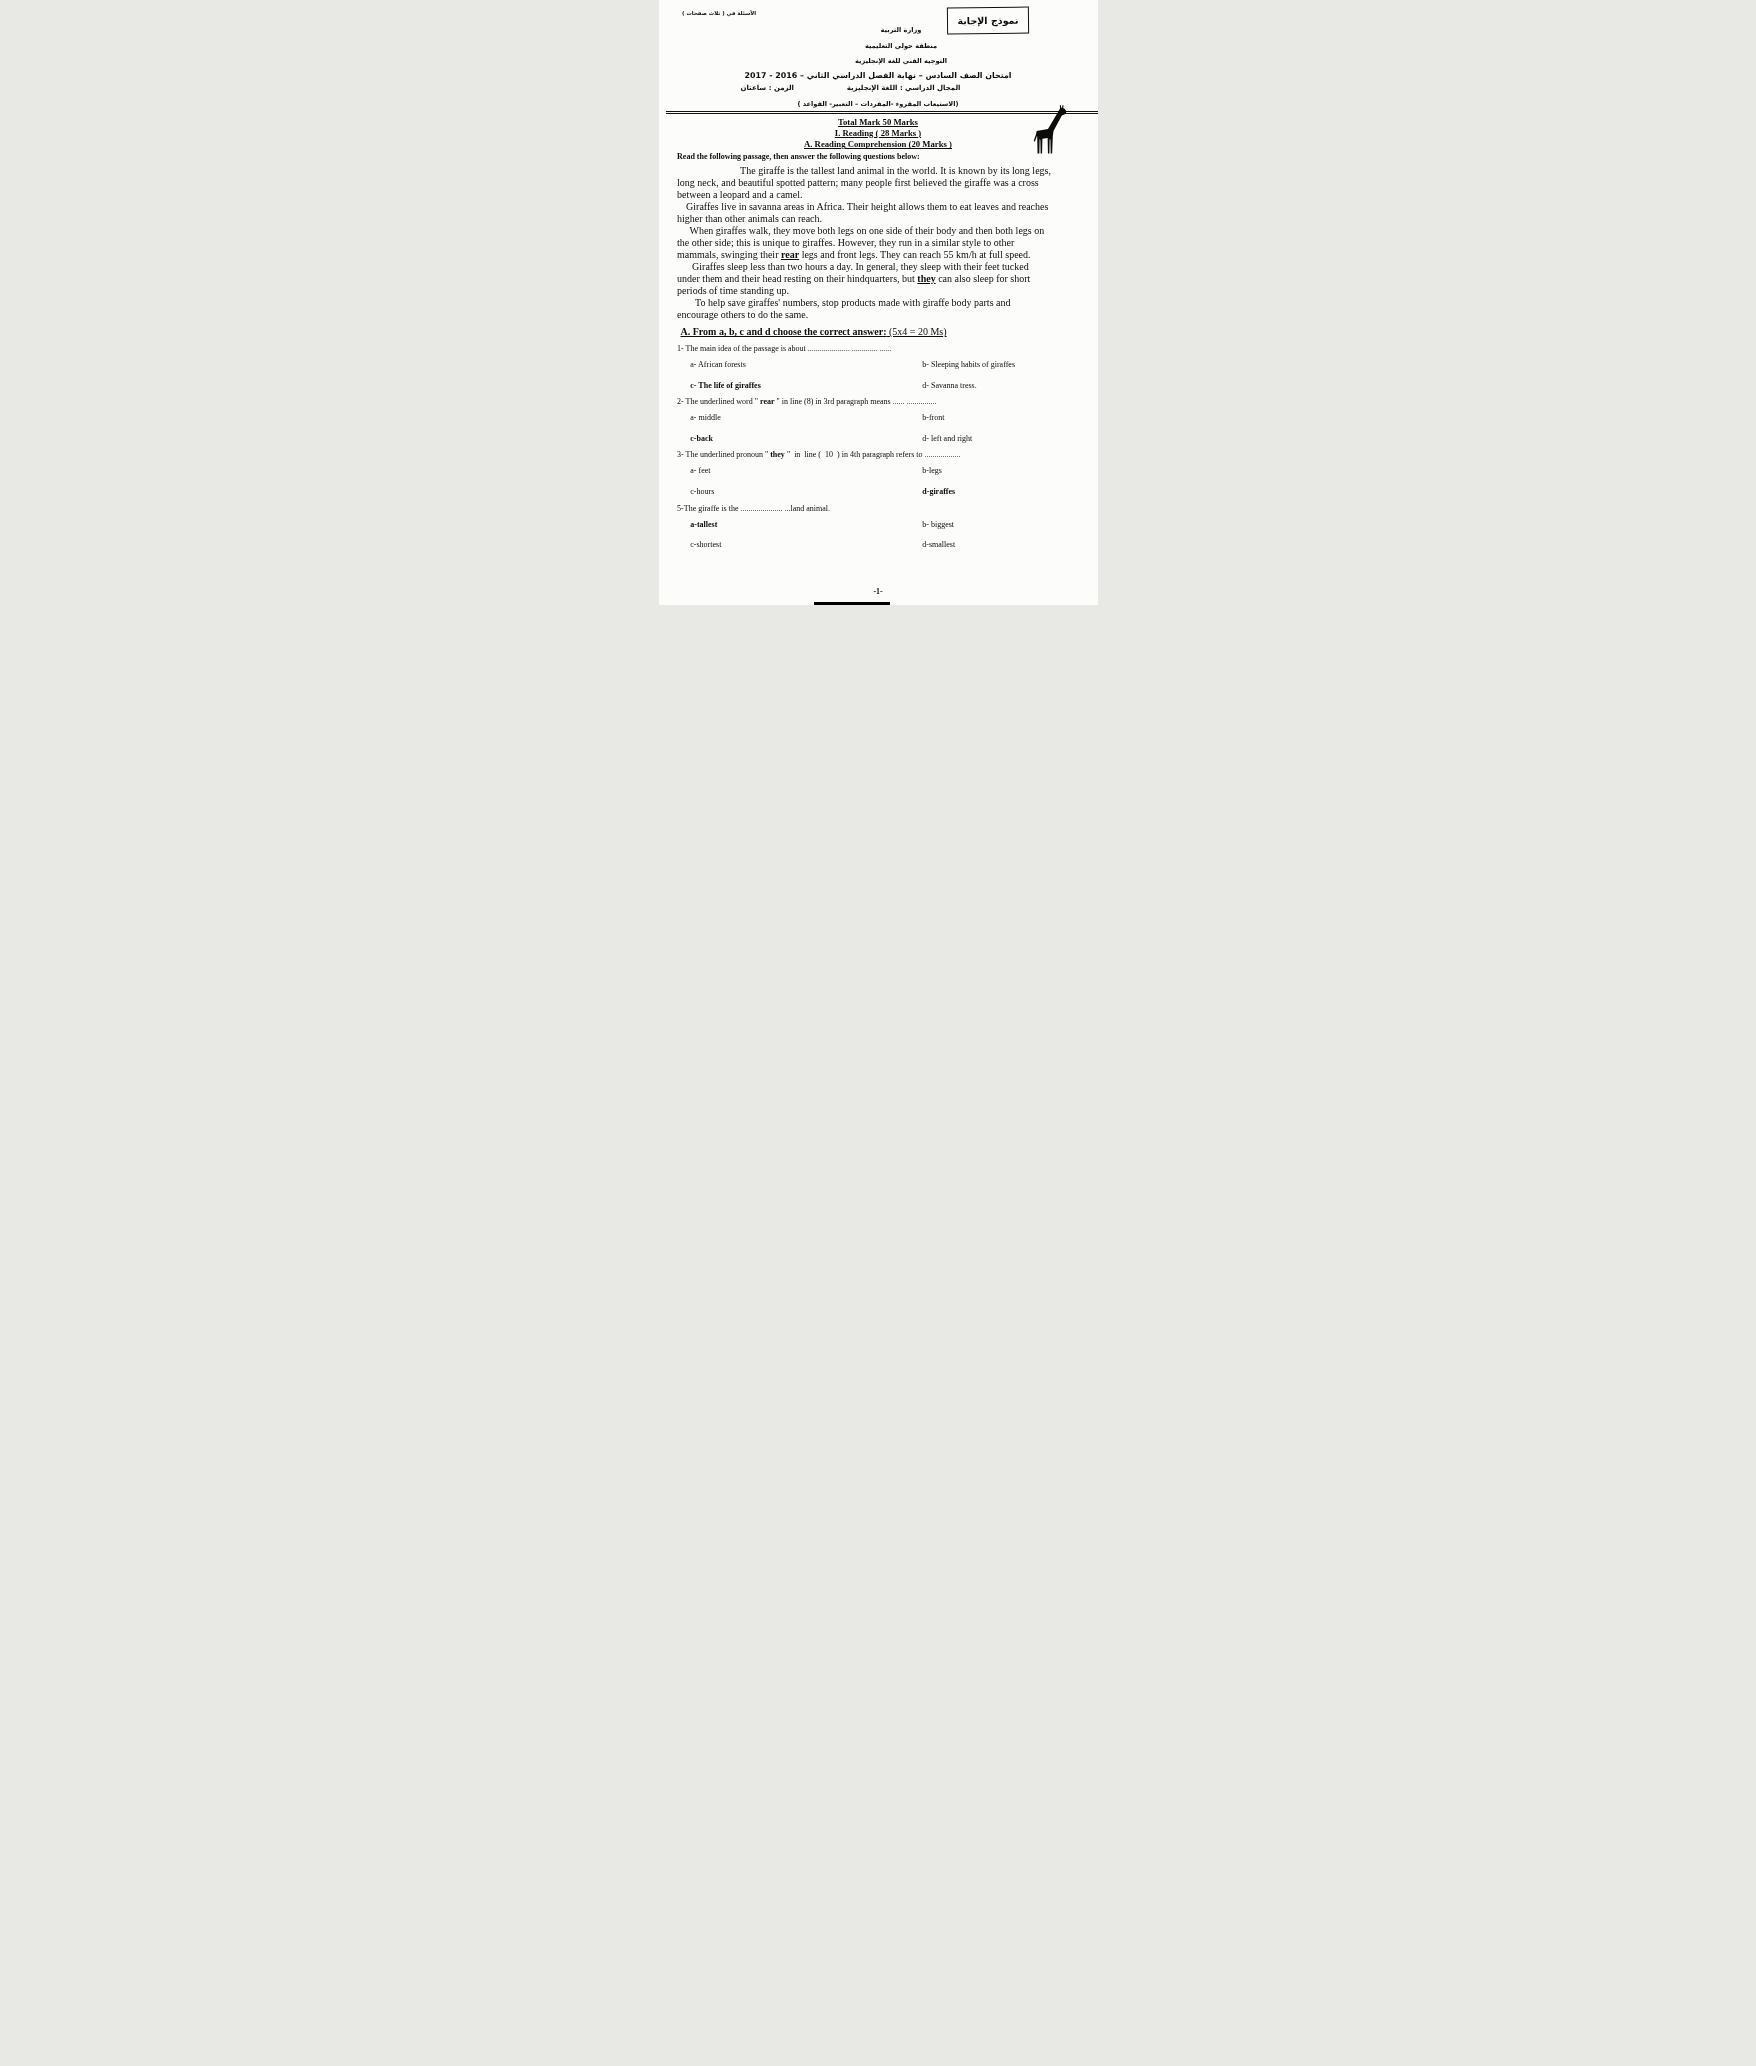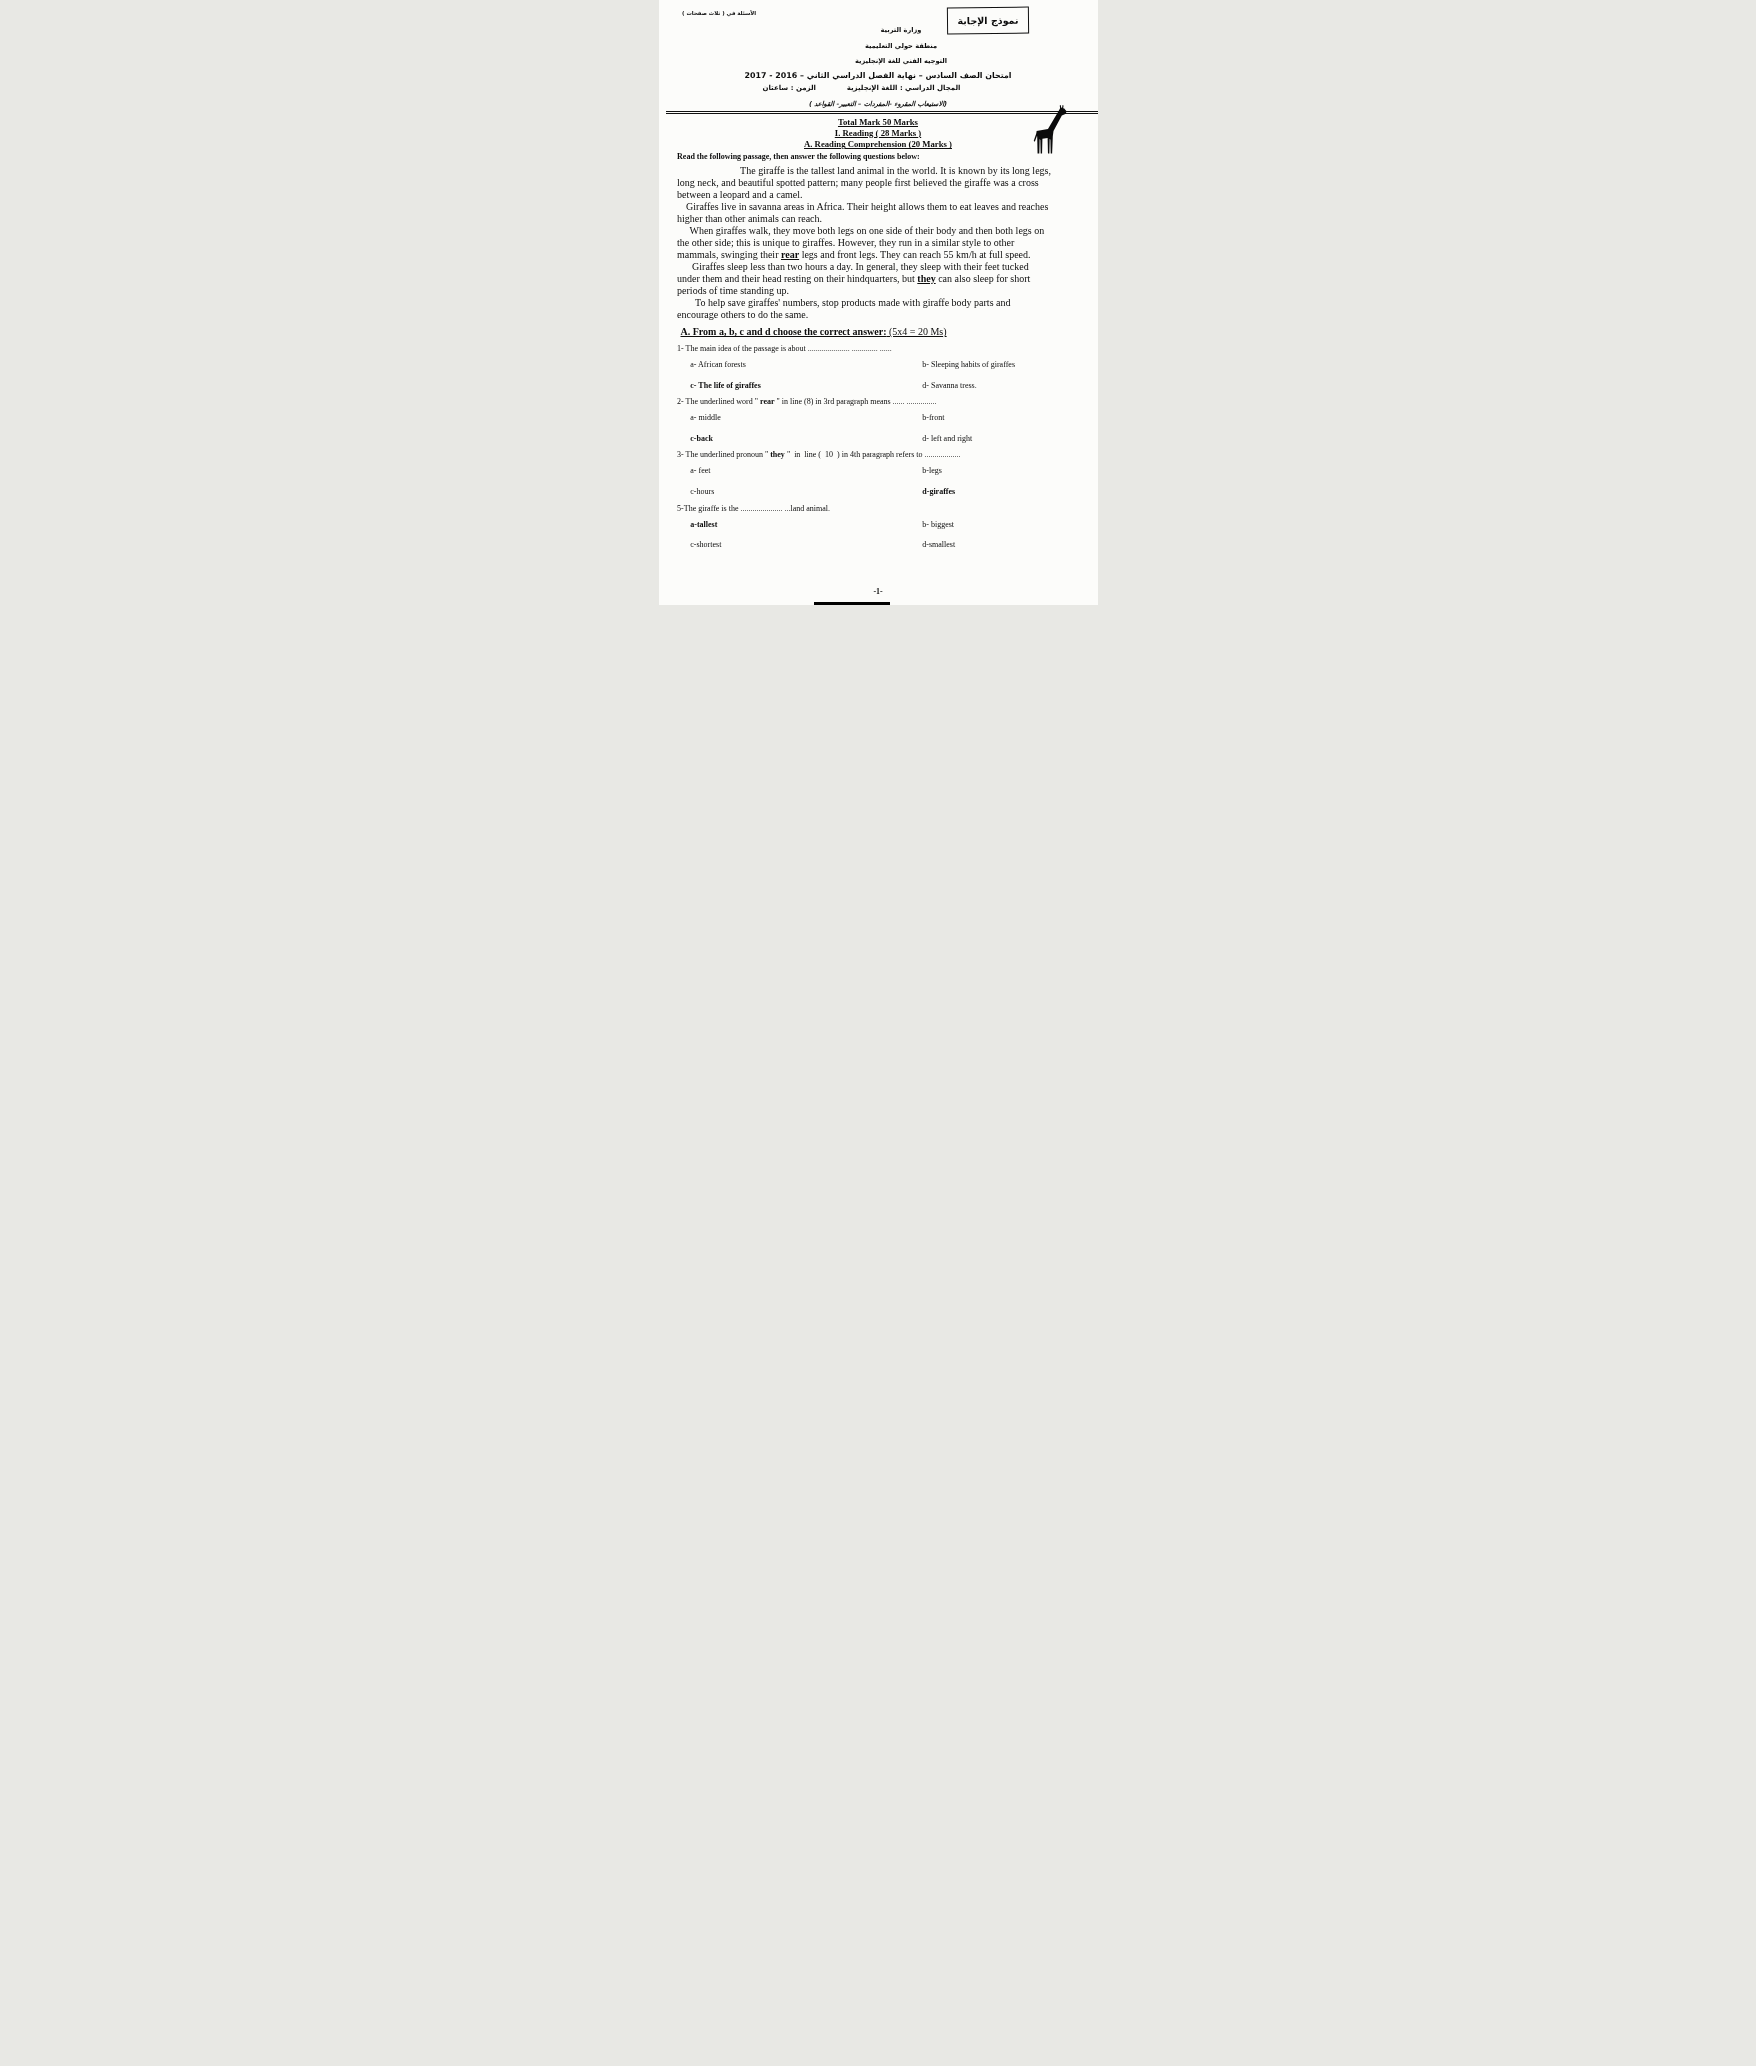--- a/index.html
+++ b/index.html
@@ -37,24 +37,24 @@
     font-weight: bold; font-size: 9.5px;
     direction: rtl;
     transform: rotate(-0.6deg);
   }
   .exam-title {
     margin-top: 1px; text-align: center;
     font-weight: bold; font-size: 7.9px; direction: rtl;
   }
   .subject-time { position: relative; height: 13.2px; margin-top: 4.1px; direction: rtl; }
   .subject-line { position: absolute; right: 137px; top: 0; font-weight: bold; font-size: 7px; }
-  .time-line    { position: absolute; left: 104px;  top: 0; font-weight: bold; font-size: 7px; }
+  .time-line    { position: absolute; left: 82px;  top: 0; font-weight: bold; font-size: 7px; }
   .components-line {
     margin-top: 2.5px; text-align: center;
-    font-weight: bold; font-size: 6.6px; direction: rtl; font-style: italic;
+    font-weight: bold; font-size: 6.6px; direction: rtl;
   }
   .double-rule {
     margin: 3.3px 0 0 7.4px;
     height: 2.5px;
     border-top: 1.4px solid #111;
     border-bottom: 0.8px solid #111;
   }
 
   
   .center-head { text-align: center; }

